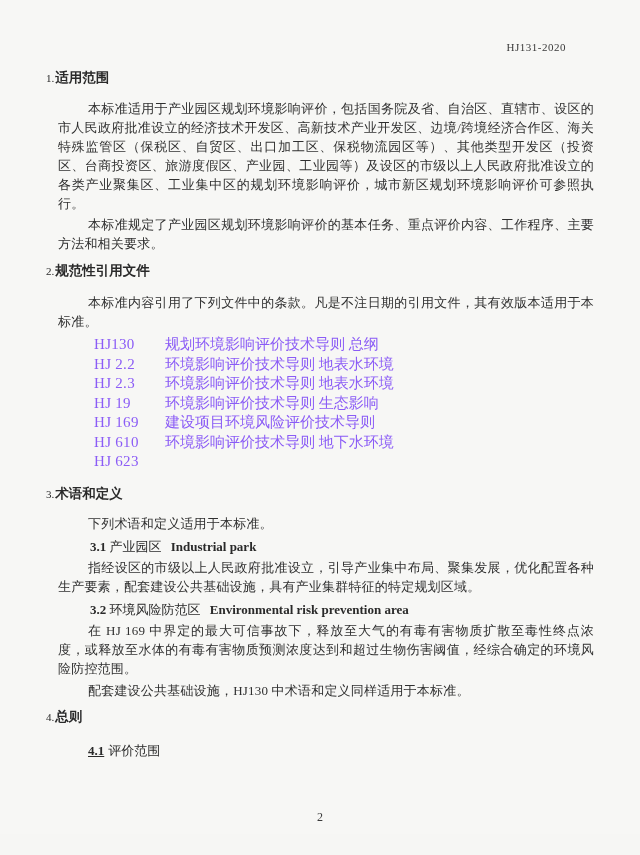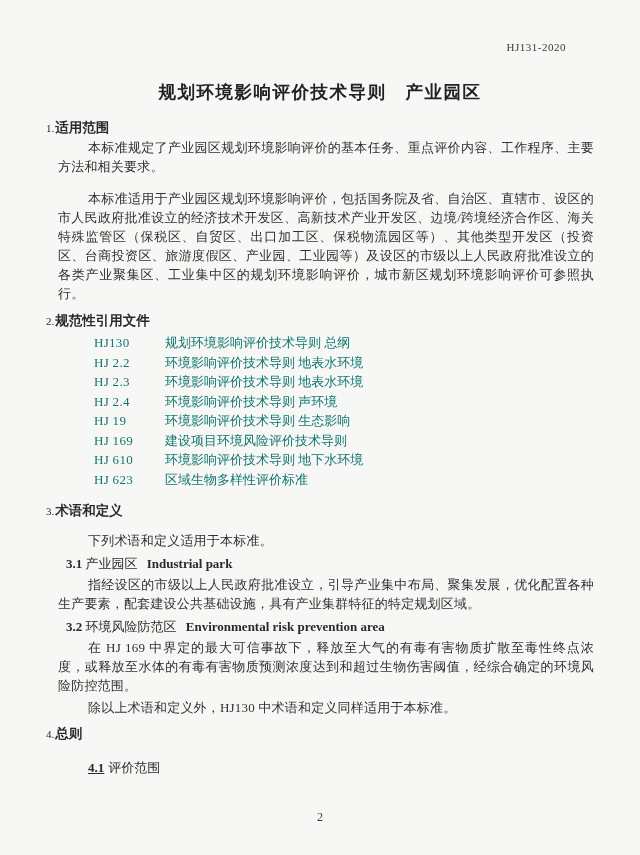--- a/index.html
+++ b/index.html
@@ -60,31 +60,31 @@
     text-align: justify;
     text-indent: 30px;
     letter-spacing: 0.2px;
     color: #303030;
   }
   .para.first-after-head { margin-top: 13px; }
   .para.tight { margin-top: 2px; }
   .ref-list { margin: 4px 0 0 48px; }
   .ref-row {
     display: flex;
-    font-size: 13px;
+    font-size: 15px;
     line-height: 19.5px;
-    color: #0f766e;
+    color: #8b5cf6;
   }
   .ref-code {
     width: 71px;
     flex: 0 0 71px;
     letter-spacing: 0.3px;
   }
   .term-head {
-    margin: 4px 0 0 20px;
+    margin: 4px 0 0 44px;
     font-size: 13px;
     line-height: 19px;
     color: #2a2a2a;
   }
   .term-head .term-no { font-weight: bold; }
   .term-head .term-en { font-weight: bold; margin-left: 6px; }
   .sub-head {
     margin: 16px 0 0 42px;
     font-size: 13px;
     line-height: 19px;
@@ -101,66 +101,61 @@
     color: #3a3a3a;
   }
 </style>
 </head>
 <body>
 
 <div class="page">
 
   <div class="doc-code">HJ131-2020</div>
 
-  <div class="doc-title">规划环境影响评价技术导则　产业园区</div>
 
   <div class="content">
 
     <div class="sec-head">
       <span class="sec-no">1.</span><span>适用范围</span>
     </div>
+    <p class="para first-after-head">本标准适用于产业园区规划环境影响评价，包括国务院及省、自治区、直辖市、设区的市人民政府批准设立的经济技术开发区、高新技术产业开发区、边境/跨境经济合作区、海关特殊监管区（保税区、自贸区、出口加工区、保税物流园区等）、其他类型开发区（投资区、台商投资区、旅游度假区、产业园、工业园等）及设区的市级以上人民政府批准设立的各类产业聚集区、工业集中区的规划环境影响评价，城市新区规划环境影响评价可参照执行。</p>
     <p class="para tight">本标准规定了产业园区规划环境影响评价的基本任务、重点评价内容、工作程序、主要方法和相关要求。</p>
-    <p class="para first-after-head">本标准适用于产业园区规划环境影响评价，包括国务院及省、自治区、直辖市、设区的市人民政府批准设立的经济技术开发区、高新技术产业开发区、边境/跨境经济合作区、海关特殊监管区（保税区、自贸区、出口加工区、保税物流园区等）、其他类型开发区（投资区、台商投资区、旅游度假区、产业园、工业园等）及设区的市级以上人民政府批准设立的各类产业聚集区、工业集中区的规划环境影响评价，城市新区规划环境影响评价可参照执行。</p>
 
     <div class="sec-head" style="margin-top:10px;">
       <span class="sec-no">2.</span><span>规范性引用文件</span>
     </div>
+    <p class="para" style="margin-top:14px;">本标准内容引用了下列文件中的条款。凡是不注日期的引用文件，其有效版本适用于本标准。</p>
 
     <div class="ref-list">
       <div class="ref-row">
         <span class="ref-code">HJ130</span>
         <span class="ref-title">规划环境影响评价技术导则 总纲</span>
       </div>
       <div class="ref-row">
         <span class="ref-code">HJ 2.2</span>
         <span class="ref-title">环境影响评价技术导则 地表水环境</span>
       </div>
       <div class="ref-row">
         <span class="ref-code">HJ 2.3</span>
         <span class="ref-title">环境影响评价技术导则 地表水环境</span>
       </div>
       <div class="ref-row">
-        <span class="ref-code">HJ 2.4</span>
-        <span class="ref-title">环境影响评价技术导则 声环境</span>
-      </div>
-      <div class="ref-row">
         <span class="ref-code">HJ 19</span>
         <span class="ref-title">环境影响评价技术导则 生态影响</span>
       </div>
       <div class="ref-row">
         <span class="ref-code">HJ 169</span>
         <span class="ref-title">建设项目环境风险评价技术导则</span>
       </div>
       <div class="ref-row">
         <span class="ref-code">HJ 610</span>
         <span class="ref-title">环境影响评价技术导则 地下水环境</span>
       </div>
       <div class="ref-row">
         <span class="ref-code">HJ 623</span>
-        <span class="ref-title">区域生物多样性评价标准</span>
       </div>
     </div>
 
     <div class="sec-head" style="margin-top:14px;">
       <span class="sec-no">3.</span><span>术语和定义</span>
     </div>
     <p class="para" style="margin-top:12px;">下列术语和定义适用于本标准。</p>
 
     <div class="term-head">
       <span class="term-no">3.1</span>
@@ -169,21 +164,21 @@
     </div>
     <p class="para tight">指经设区的市级以上人民政府批准设立，引导产业集中布局、聚集发展，优化配置各种生产要素，配套建设公共基础设施，具有产业集群特征的特定规划区域。</p>
 
     <div class="term-head">
       <span class="term-no">3.2</span>
       <span class="term-zh">环境风险防范区</span>
       <span class="term-en">Environmental risk prevention area</span>
     </div>
     <p class="para tight">在 HJ 169 中界定的最大可信事故下，释放至大气的有毒有害物质扩散至毒性终点浓度，或释放至水体的有毒有害物质预测浓度达到和超过生物伤害阈值，经综合确定的环境风险防控范围。</p>
 
-    <p class="para" style="margin-top:3px;">除以上术语和定义外，HJ130 中术语和定义同样适用于本标准。</p>
+    <p class="para" style="margin-top:3px;">配套建设公共基础设施，HJ130 中术语和定义同样适用于本标准。</p>
 
     <div class="sec-head" style="margin-top:9px;">
       <span class="sec-no">4.</span><span>总则</span>
     </div>
 
     <div class="sub-head">
       <span class="sub-no">4.1</span><span>评价范围</span>
     </div>
 
   </div>

